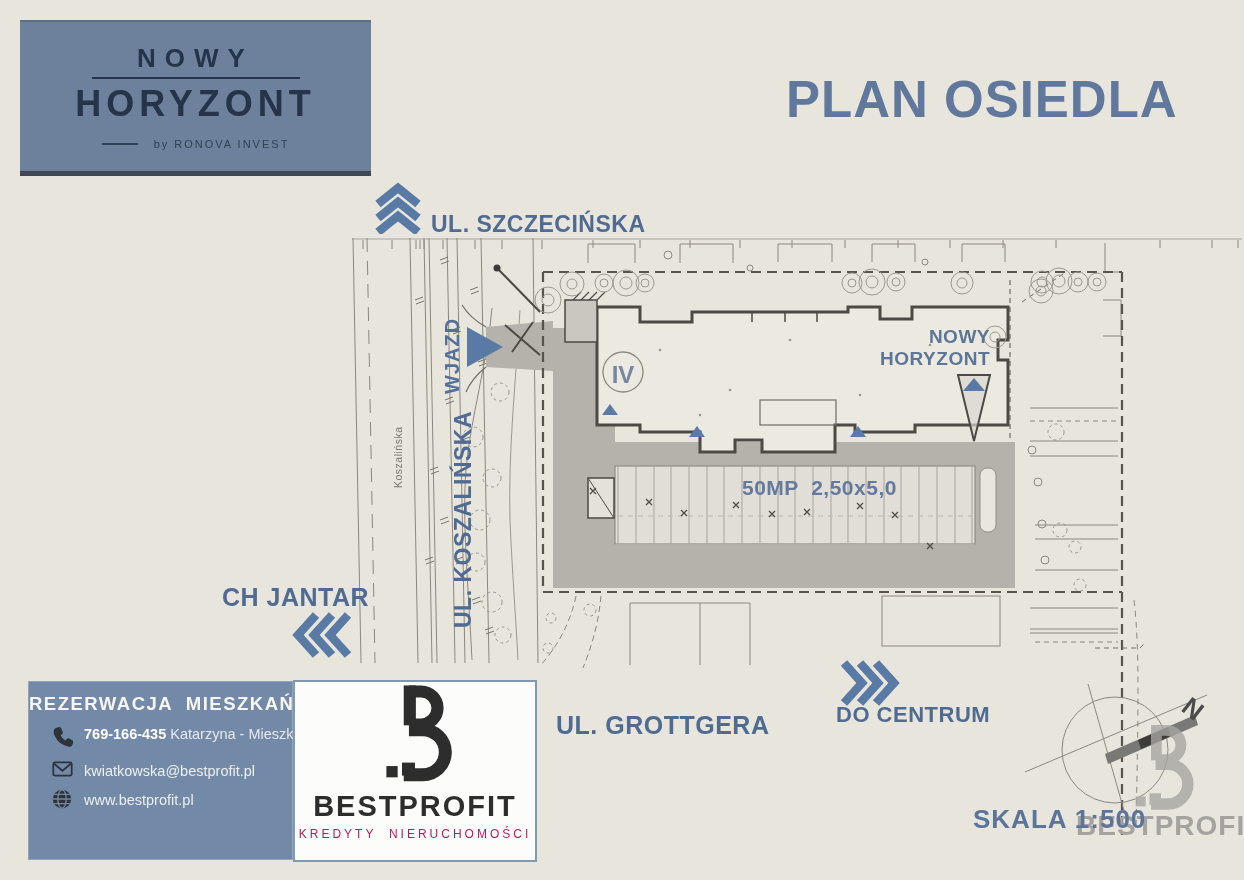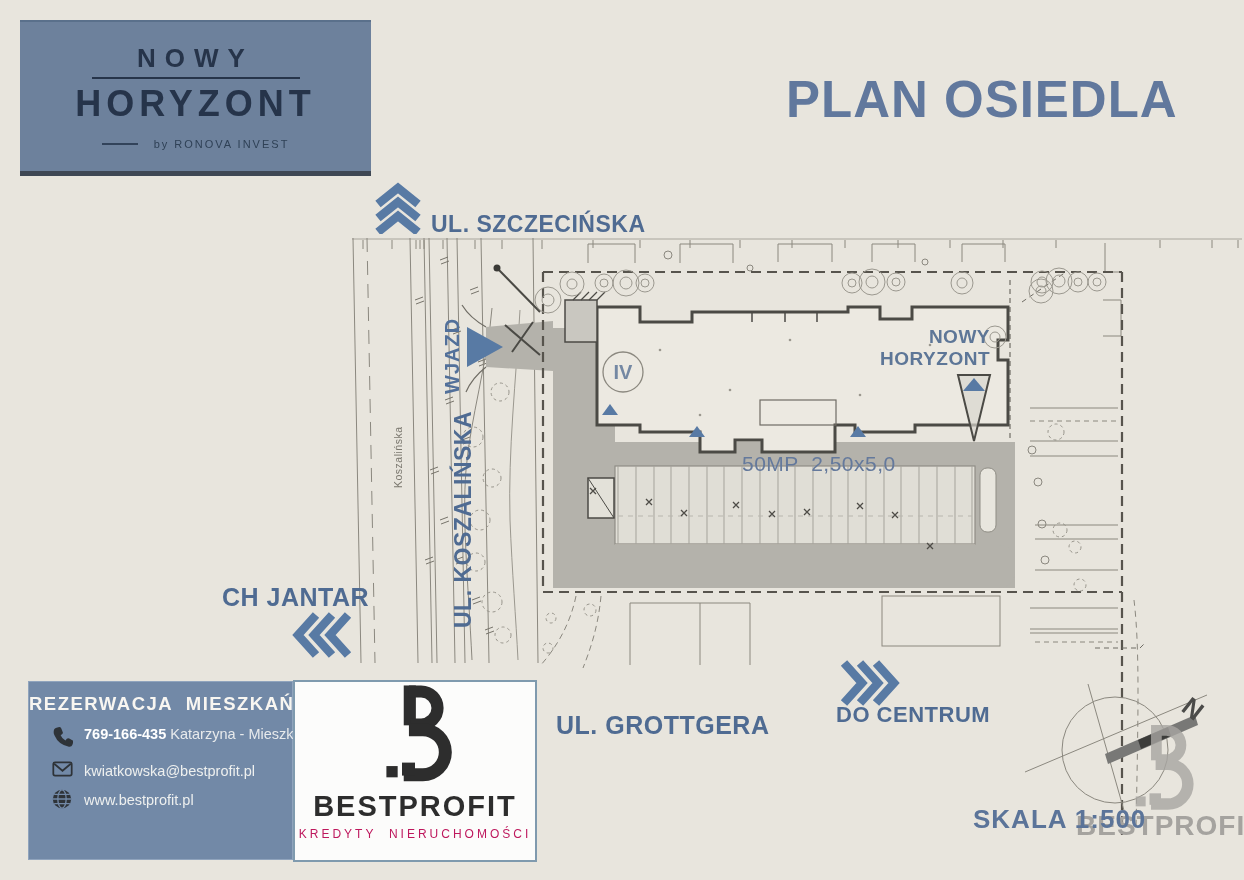--- a/index.html
+++ b/index.html
@@ -26,23 +26,23 @@
   #lbl-szczecinska{left:431px;top:211px;font-size:23px;}
   #lbl-koszalinska{left:450px;top:428px;height:200px;font-size:23px;}
   #lbl-koszalinska-small{left:392px;top:408px;height:80px;font-size:10.5px;color:#7b786f;
                          font-weight:400;letter-spacing:0.5px;z-index:2;}
   #lbl-wjazd{left:441px;top:308px;height:86px;font-size:20px;color:#52709a;letter-spacing:1px;}
   #lbl-chjantar{left:222px;top:583px;font-size:25px;}
   #lbl-grottgera{left:556px;top:672px;font-size:25px;margin-top:39px;}
   #lbl-docentrum{left:836px;top:702px;font-size:22px;}
   #lbl-building{left:872px;top:326px;width:118px;text-align:right;font-size:19px;font-weight:700;
                 color:#5d7697;line-height:1.18;white-space:pre-line;letter-spacing:0.5px;z-index:2;}
-  #lbl-stage{left:609px;top:361px;width:28px;text-align:center;font-size:20px;font-weight:700;
+  #lbl-stage{left:609px;top:361px;width:28px;text-align:center;font-size:24px;font-weight:700;
              color:#7488a3;z-index:2;}
-  #lbl-parking{left:742px;top:452px;font-size:21px;font-weight:400;color:#64799c;
+  #lbl-parking{left:742px;top:476px;font-size:21px;font-weight:700;color:#64799c;
                letter-spacing:0.5px;z-index:2;white-space:pre;}
   .chev{z-index:2;}
 
   
   #contact-card{left:28px;top:681px;width:263px;height:177px;background:#7289a7;
                 border:1px solid #90a4bd;z-index:3;color:#eef0ef;}
   #contact-heading{margin:11px 0 9px 0;text-align:center;font-size:18.5px;font-weight:700;
                    letter-spacing:1.5px;color:#f8f6f1;white-space:pre;}
   .c-row{display:flex;align-items:flex-start;margin:0 0 7px 22px;gap:11px;font-size:14.5px;}
   .c-icon{flex:0 0 22px;display:flex;justify-content:center;margin-top:1px;}

